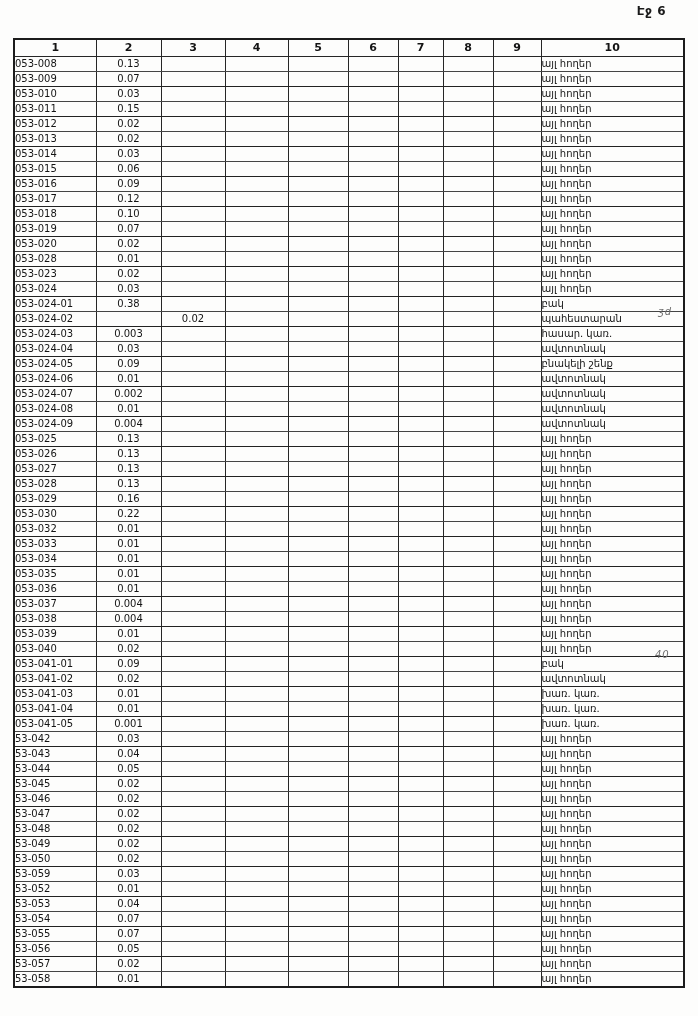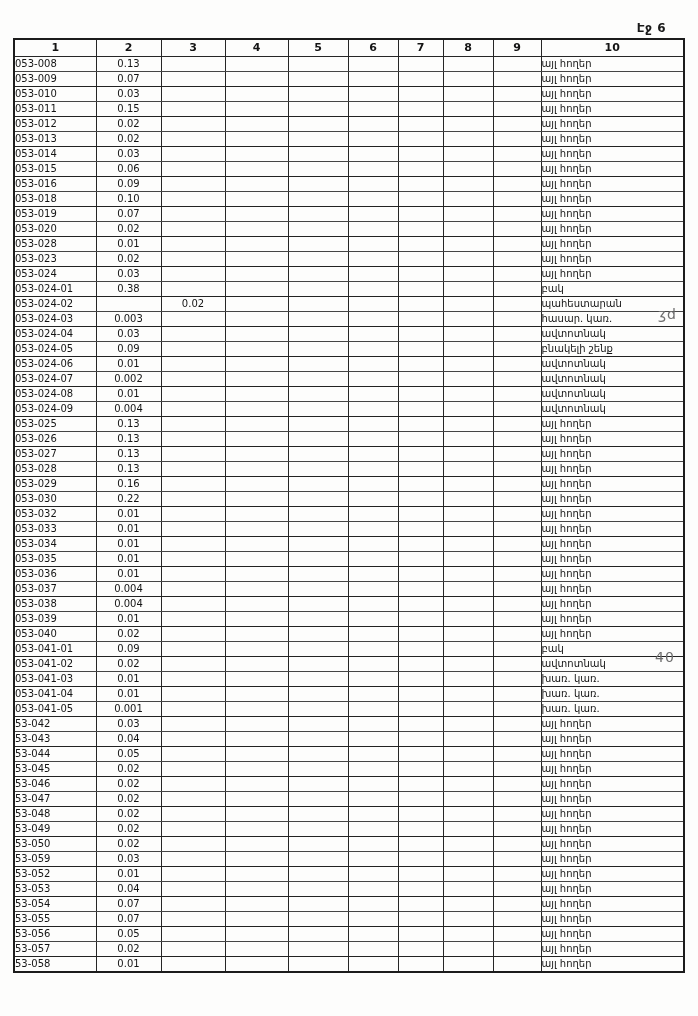--- a/index.html
+++ b/index.html
@@ -16,21 +16,20 @@
     overflow: hidden;
   }
   .page-label {
     position: absolute;
     top: 4px;
     right: 32px;
     font-size: 12px;
     font-weight: bold;
     letter-spacing: 0.5px;
     color: #1a1a1a;
-    margin-top: 17px;
   }
   table.doc-table {
     position: absolute;
     left: 13px;
     top: 38px;
     width: 670px;
     border-collapse: collapse;
     table-layout: fixed;
     border: 2px solid #1c1c1c;
   }
@@ -66,22 +65,23 @@
   col.c3  { width: 64px;  }
   col.c4  { width: 63px;  }
   col.c5  { width: 60px;  }
   col.c6  { width: 50px;  }
   col.c7  { width: 45px;  }
   col.c8  { width: 50px;  }
   col.c9  { width: 48px;  }
   col.c10 { width: 143px; }
   .margin-note {
     position: absolute;
-    font-size: 14px;
+    font-size: 10px;
     color: #6f6f6f;
+    font-style: italic;
     letter-spacing: 1px;
   }
   .margin-note.n1 { left: 658px; top: 306px; }
   .margin-note.n2 { left: 655px; top: 649px; }
 </style>
 </head>
 <body>
 
 <div class="page-label">Էջ 6</div>
 
@@ -215,20 +215,32 @@
         <td class="cell-empty"></td>
         <td class="cell-empty"></td>
         <td class="cell-empty"></td>
         <td class="cell-empty"></td>
         <td class="cell-empty"></td>
         <td class="cell-empty"></td>
         <td class="cell-empty"></td>
         <td class="cell-use">այլ հողեր</td>
       </tr>
       <tr>
+        <td class="cell-code">053-017</td>
+        <td class="cell-num">0.12</td>
+        <td class="cell-empty"></td>
+        <td class="cell-empty"></td>
+        <td class="cell-empty"></td>
+        <td class="cell-empty"></td>
+        <td class="cell-empty"></td>
+        <td class="cell-empty"></td>
+        <td class="cell-empty"></td>
+        <td class="cell-use">այլ հողեր</td>
+      </tr>
+      <tr>
         <td class="cell-code">053-018</td>
         <td class="cell-num">0.10</td>
         <td class="cell-empty"></td>
         <td class="cell-empty"></td>
         <td class="cell-empty"></td>
         <td class="cell-empty"></td>
         <td class="cell-empty"></td>
         <td class="cell-empty"></td>
         <td class="cell-empty"></td>
         <td class="cell-use">այլ հողեր</td>

